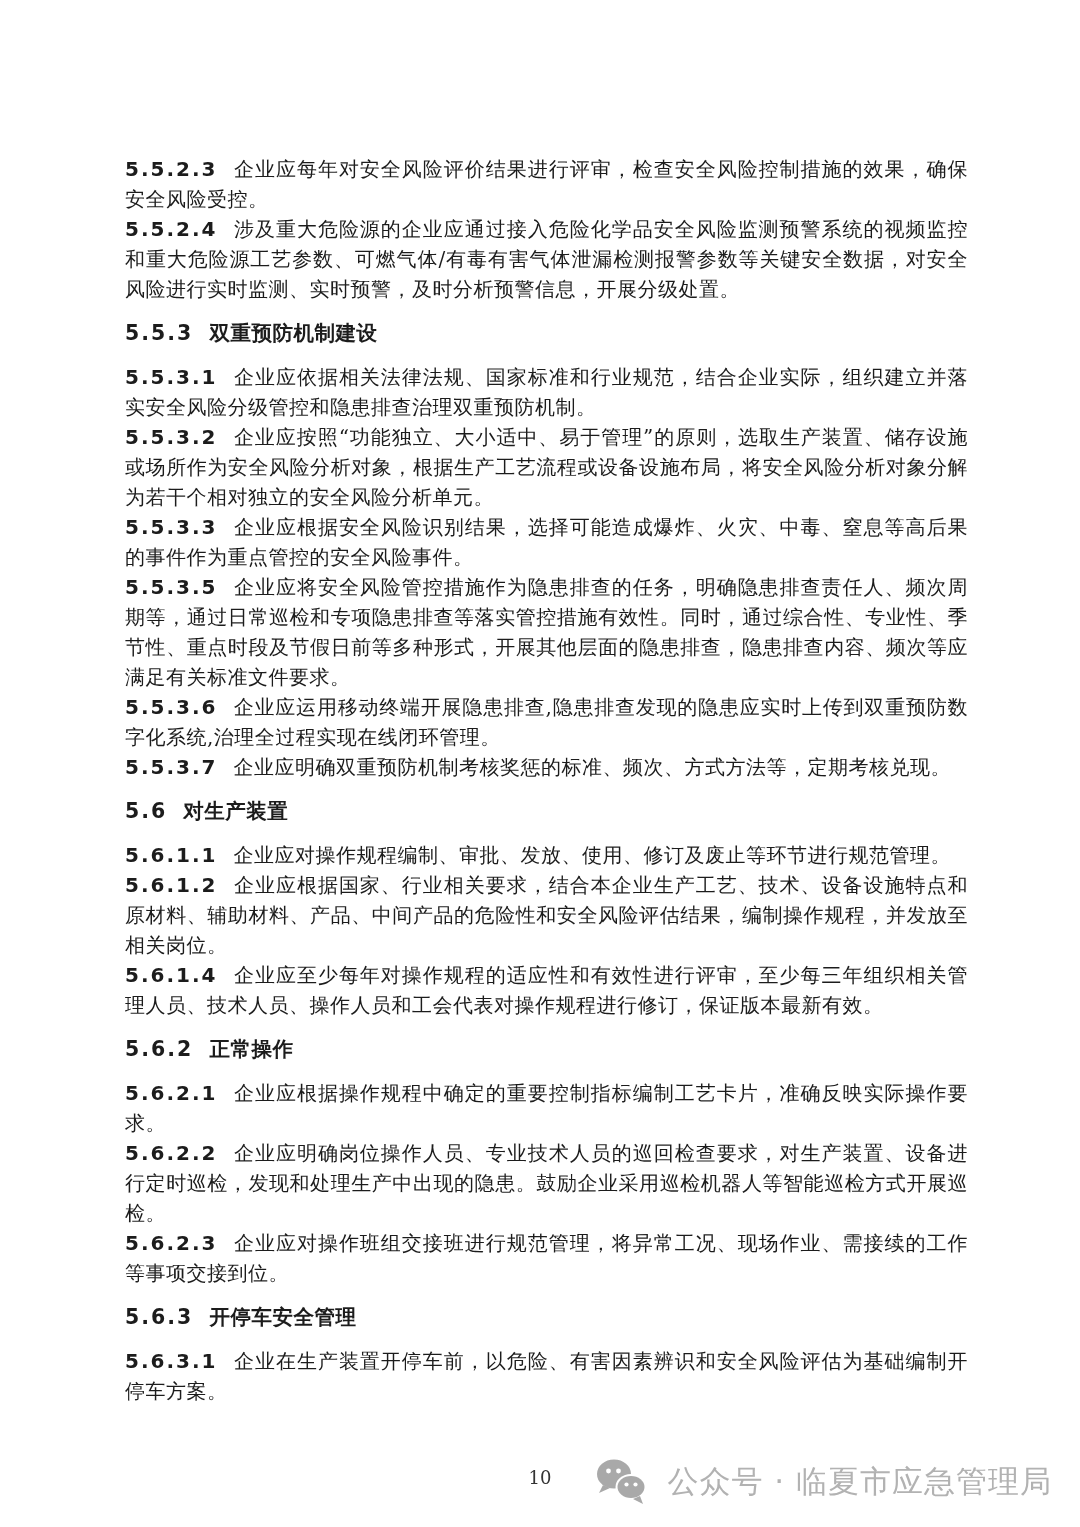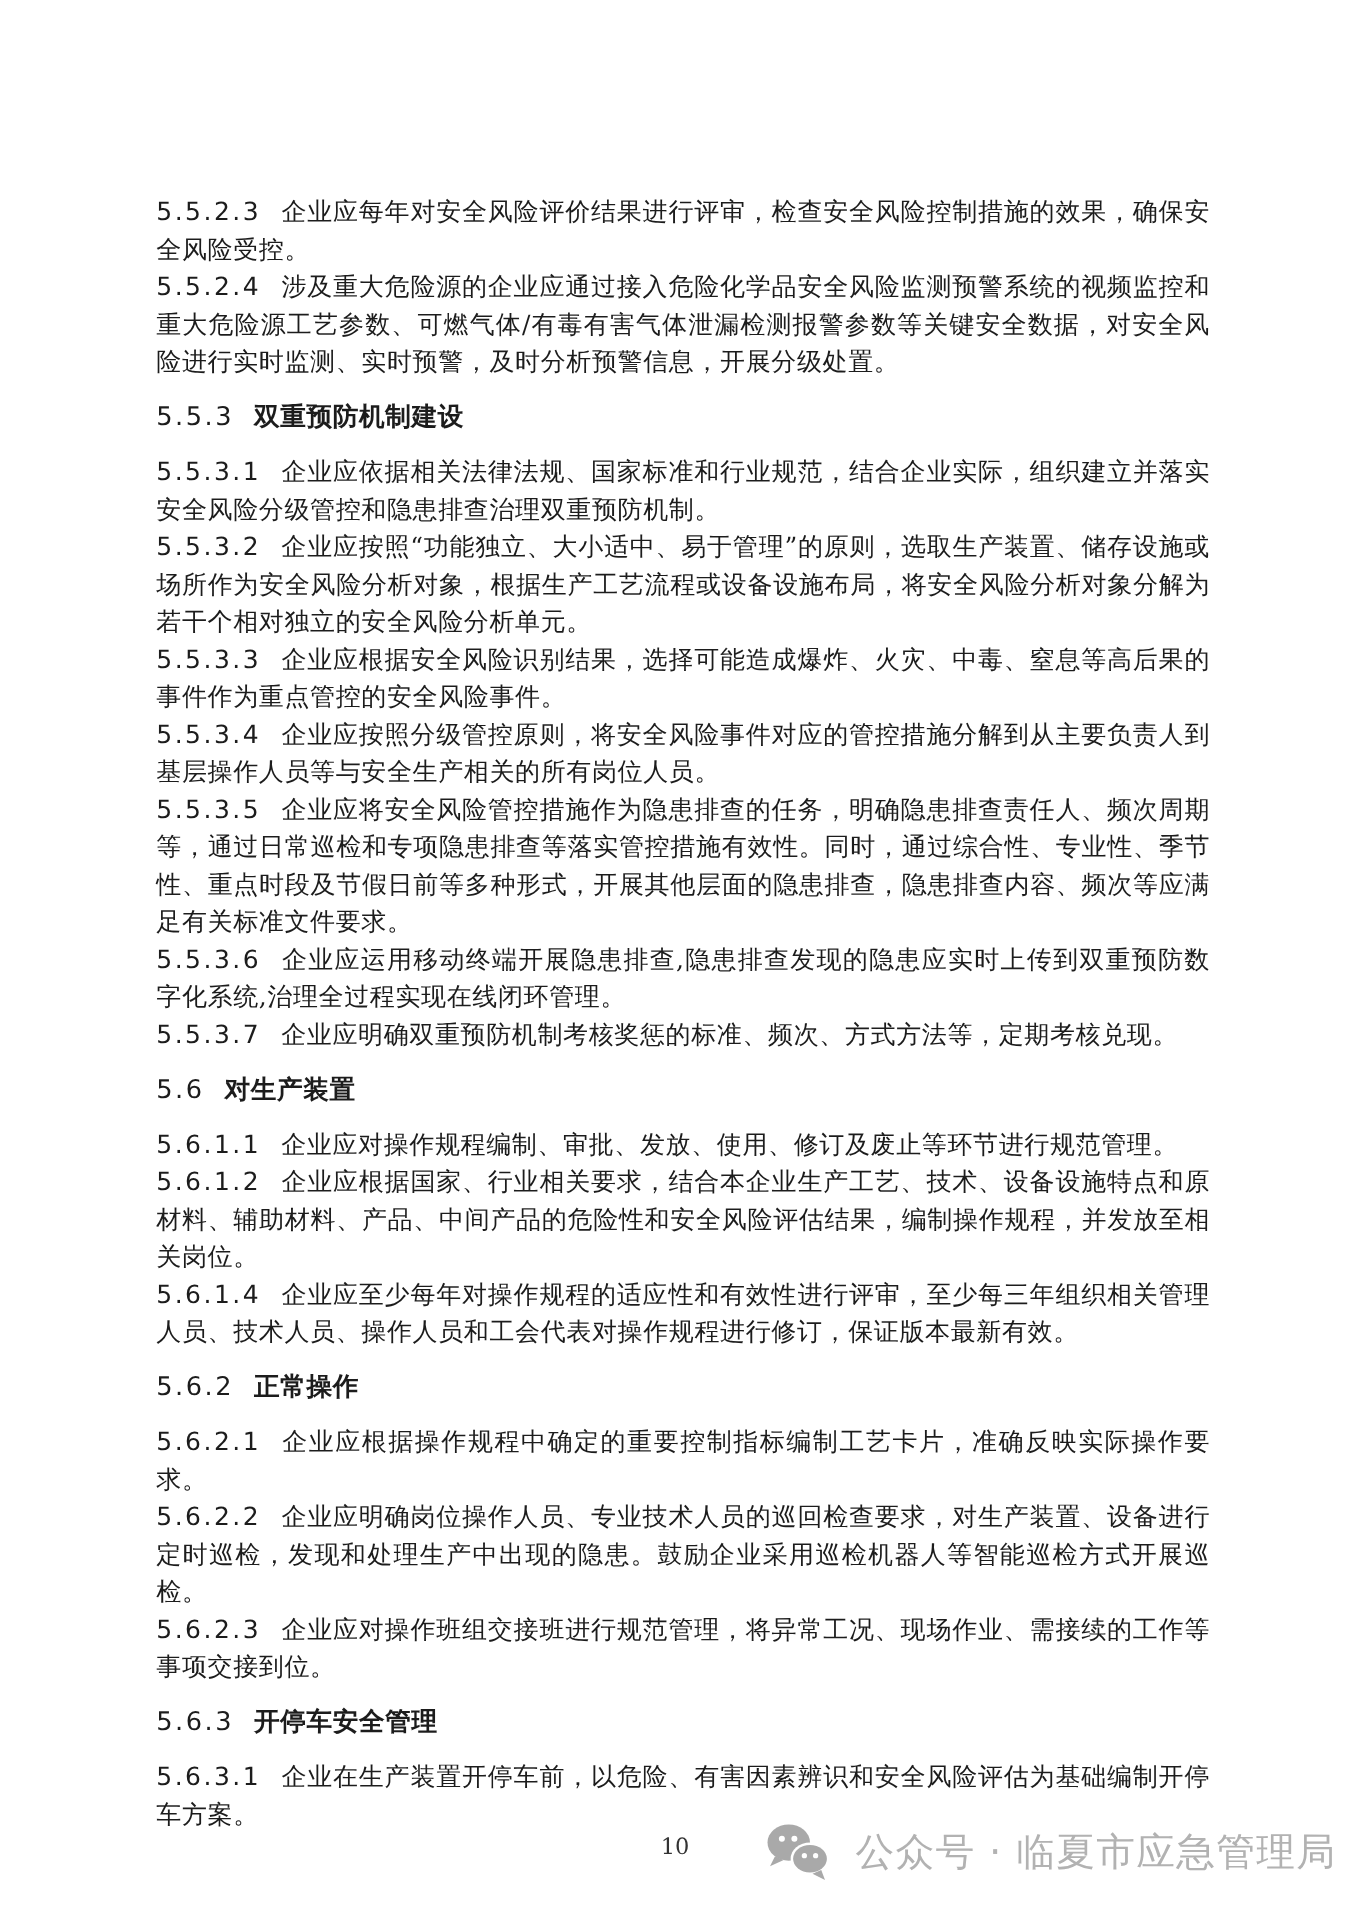--- a/index.html
+++ b/index.html
@@ -31,40 +31,40 @@
   p.heading {
     margin: 14px 0;
     font-size: 20.5px;
     line-height: 30px;
     font-weight: bold;
     font-family: "DejaVu Sans", "Liberation Sans", sans-serif;
     letter-spacing: 0.5px;
   }
   .num {
     font-family: "DejaVu Sans", "Liberation Sans", sans-serif;
-    font-weight: normal;
+    font-weight: bold;
     letter-spacing: 2px;
     margin-right: 16px;
     white-space: nowrap;
   }
   .heading .num { }
   .page-number {
     position: absolute;
     top: 1465px;
     left: 0;
     width: 1080px;
     text-align: center;
     font-size: 18px;
     line-height: 26px;
     color: #333333;
   }
   .watermark-bar {
     position: absolute;
     top: 1456px;
-    right: 11px;
+    right: 28px;
     display: flex;
     align-items: center;
     gap: 14px;
     color: #b2b2b2;
     font-family: "DejaVu Sans", "Liberation Sans", sans-serif;
     font-size: 31px;
     letter-spacing: 1px;
     user-select: none;
   }
   .wechat-icon { display: inline-flex; width: 62px; height: 52px; }
@@ -72,21 +72,20 @@
 </head>
 <body>
 
 <div class="doc-content" id="doc-content">
     <p class="para"><span class="num">5.5.2.3</span><span>企业应每年对安全风险评价结果进行评审，检查安全风险控制措施的效果，确保安全风险受控。</span></p>
     <p class="para"><span class="num">5.5.2.4</span><span>涉及重大危险源的企业应通过接入危险化学品安全风险监测预警系统的视频监控和重大危险源工艺参数、可燃气体/有毒有害气体泄漏检测报警参数等关键安全数据，对安全风险进行实时监测、实时预警，及时分析预警信息，开展分级处置。</span></p>
     <p class="heading"><span class="num">5.5.3</span><span>双重预防机制建设</span></p>
     <p class="para"><span class="num">5.5.3.1</span><span>企业应依据相关法律法规、国家标准和行业规范，结合企业实际，组织建立并落实安全风险分级管控和隐患排查治理双重预防机制。</span></p>
     <p class="para"><span class="num">5.5.3.2</span><span>企业应按照“功能独立、大小适中、易于管理”的原则，选取生产装置、储存设施或场所作为安全风险分析对象，根据生产工艺流程或设备设施布局，将安全风险分析对象分解为若干个相对独立的安全风险分析单元。</span></p>
     <p class="para"><span class="num">5.5.3.3</span><span>企业应根据安全风险识别结果，选择可能造成爆炸、火灾、中毒、窒息等高后果的事件作为重点管控的安全风险事件。</span></p>
-    <p class="para"><span class="num">5.5.3.4</span><span>企业应按照分级管控原则，将安全风险事件对应的管控措施分解到从主要负责人到基层操作人员等与安全生产相关的所有岗位人员。</span></p>
     <p class="para"><span class="num">5.5.3.5</span><span>企业应将安全风险管控措施作为隐患排查的任务，明确隐患排查责任人、频次周期等，通过日常巡检和专项隐患排查等落实管控措施有效性。同时，通过综合性、专业性、季节性、重点时段及节假日前等多种形式，开展其他层面的隐患排查，隐患排查内容、频次等应满足有关标准文件要求。</span></p>
     <p class="para"><span class="num">5.5.3.6</span><span>企业应运用移动终端开展隐患排查,隐患排查发现的隐患应实时上传到双重预防数字化系统,治理全过程实现在线闭环管理。</span></p>
     <p class="para"><span class="num">5.5.3.7</span><span>企业应明确双重预防机制考核奖惩的标准、频次、方式方法等，定期考核兑现。</span></p>
     <p class="heading"><span class="num">5.6</span><span>对生产装置</span></p>
     <p class="para"><span class="num">5.6.1.1</span><span>企业应对操作规程编制、审批、发放、使用、修订及废止等环节进行规范管理。</span></p>
     <p class="para"><span class="num">5.6.1.2</span><span>企业应根据国家、行业相关要求，结合本企业生产工艺、技术、设备设施特点和原材料、辅助材料、产品、中间产品的危险性和安全风险评估结果，编制操作规程，并发放至相关岗位。</span></p>
     <p class="para"><span class="num">5.6.1.4</span><span>企业应至少每年对操作规程的适应性和有效性进行评审，至少每三年组织相关管理人员、技术人员、操作人员和工会代表对操作规程进行修订，保证版本最新有效。</span></p>
     <p class="heading"><span class="num">5.6.2</span><span>正常操作</span></p>
     <p class="para"><span class="num">5.6.2.1</span><span>企业应根据操作规程中确定的重要控制指标编制工艺卡片，准确反映实际操作要求。</span></p>
     <p class="para"><span class="num">5.6.2.2</span><span>企业应明确岗位操作人员、专业技术人员的巡回检查要求，对生产装置、设备进行定时巡检，发现和处理生产中出现的隐患。鼓励企业采用巡检机器人等智能巡检方式开展巡检。</span></p>

